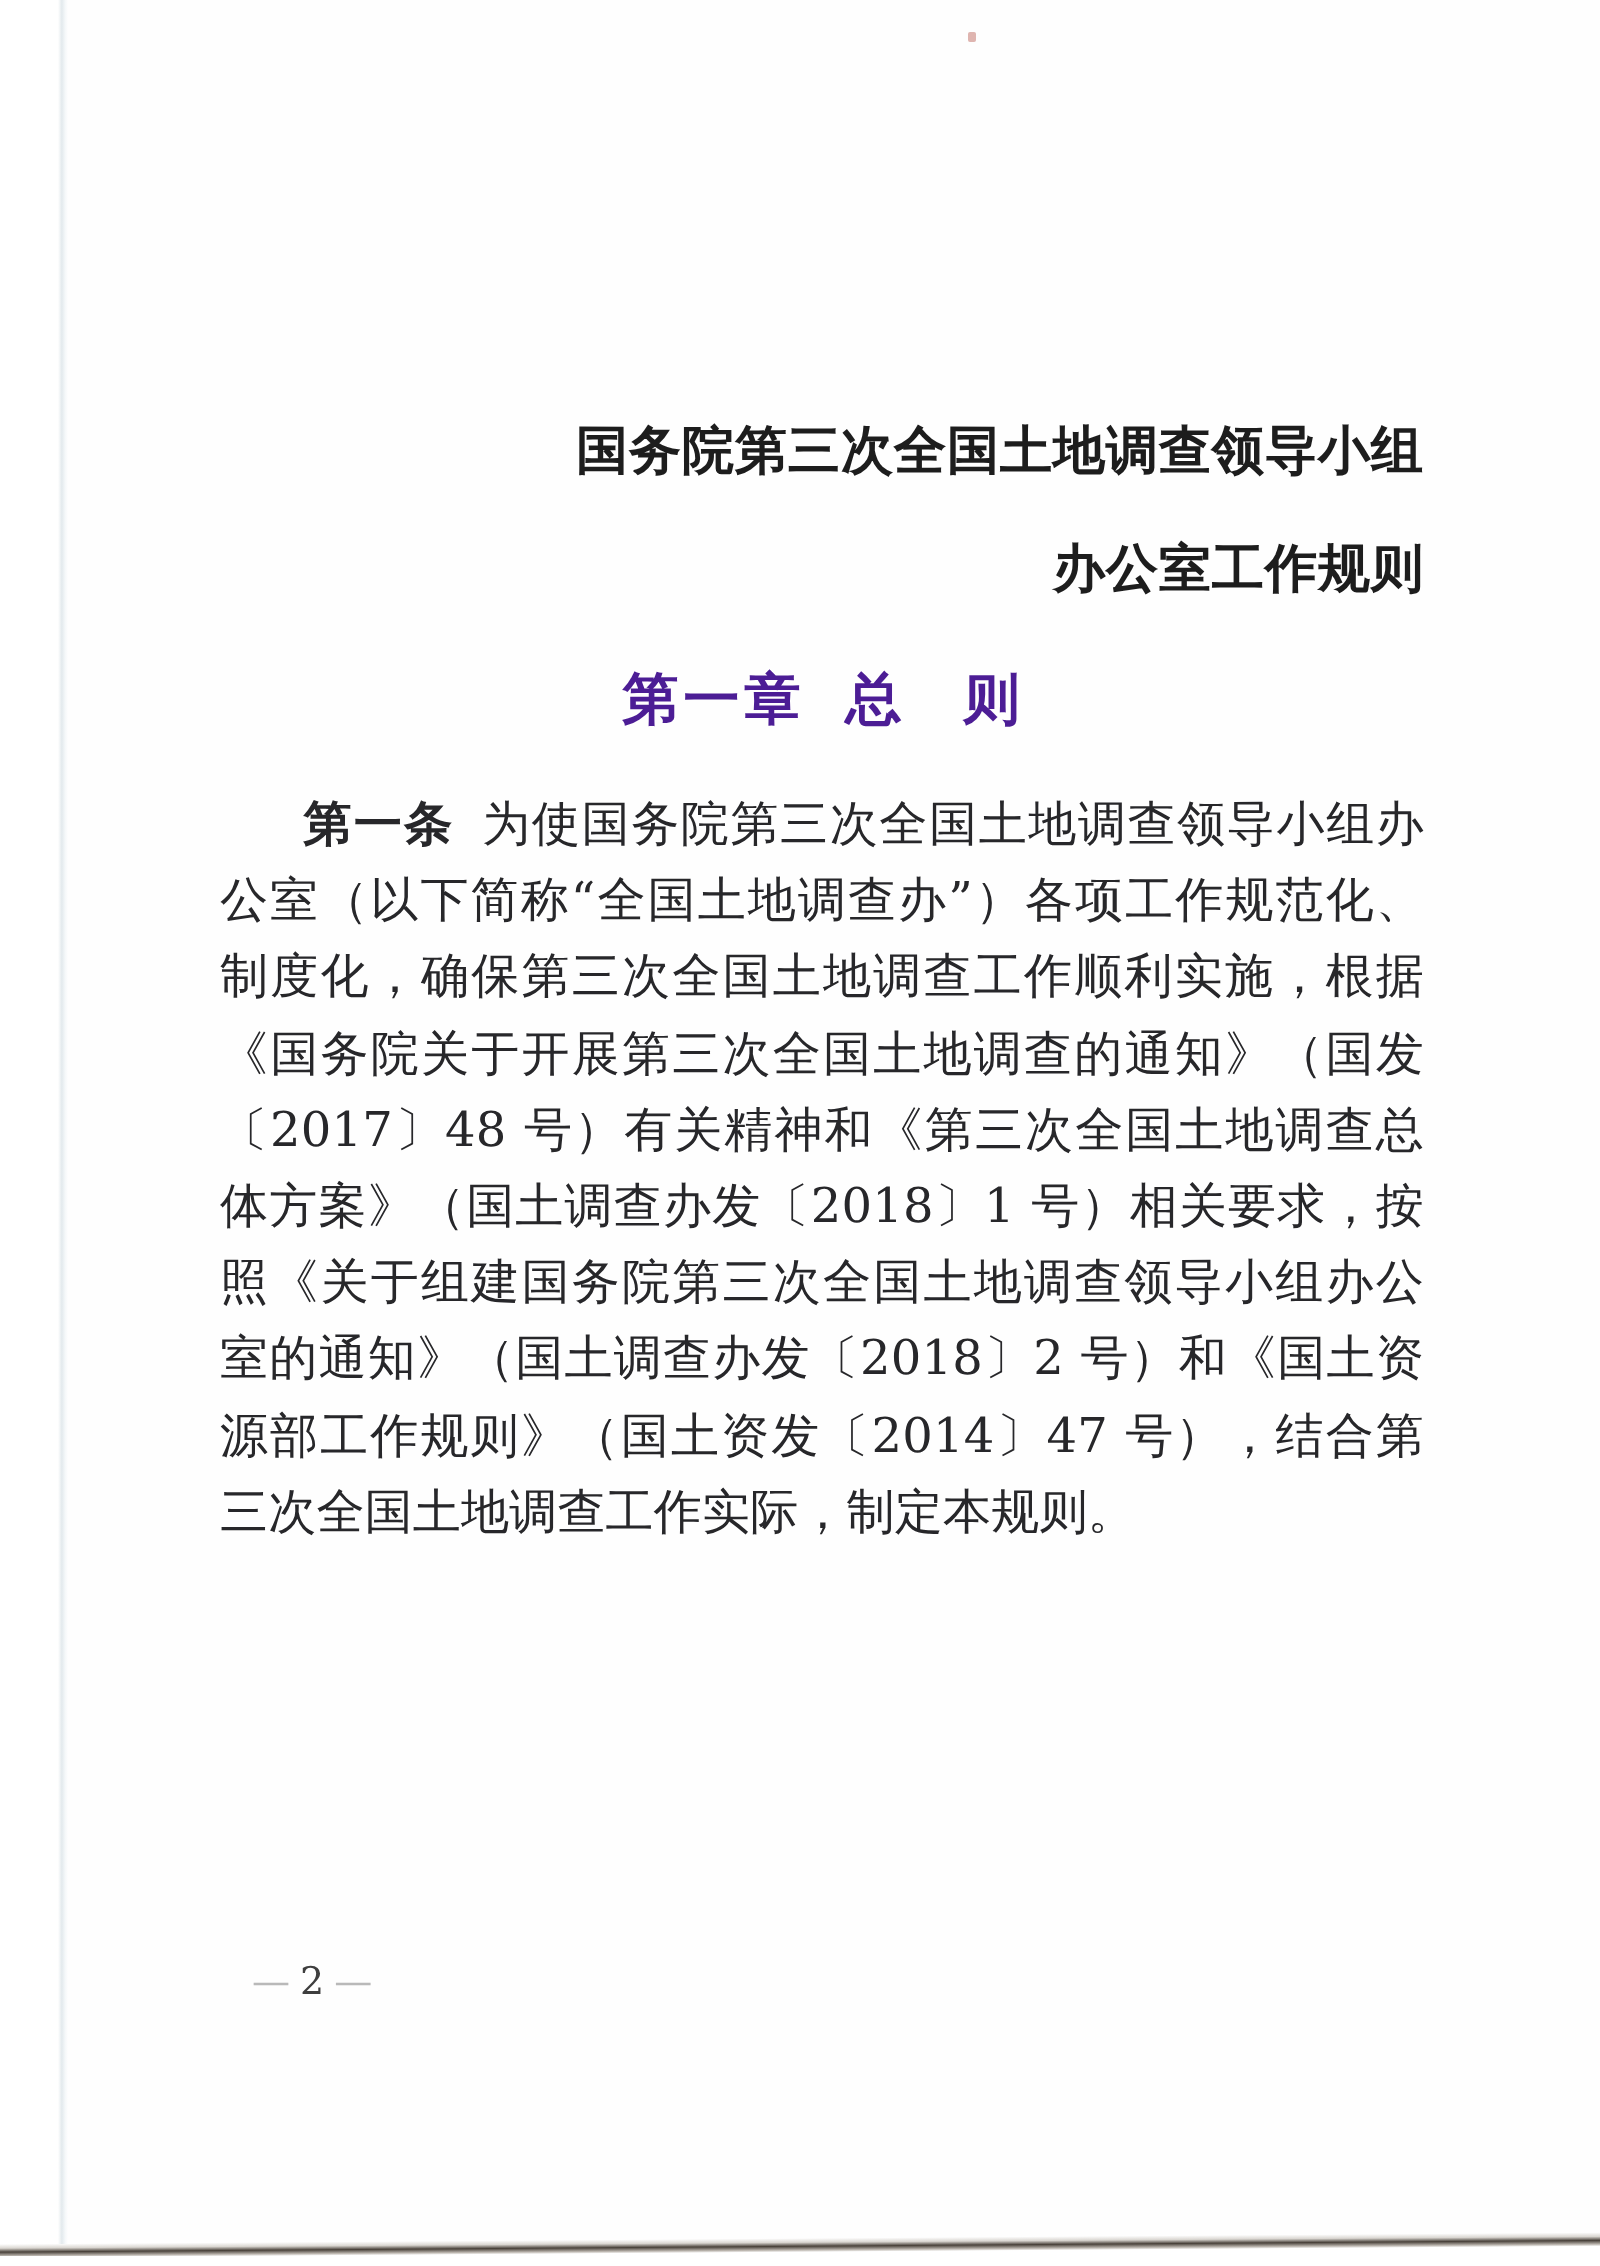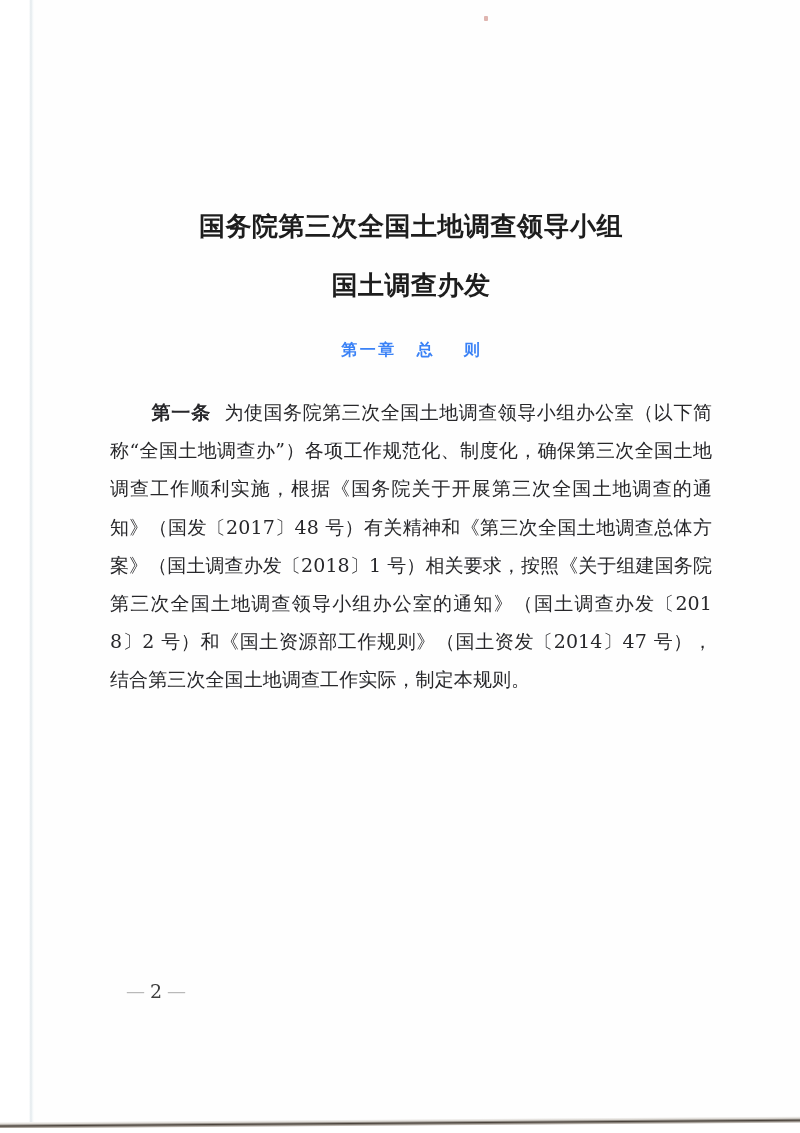--- a/index.html
+++ b/index.html
@@ -76,53 +76,53 @@
   .content {
     position: absolute;
     left: 110px;
     top: 0;
     width: 602px;
   }
 
   .doc-title {
     margin: 0;
     padding: 0;
-    text-align: center;
+    text-align: right;
     font-family: "DejaVu Sans", "Liberation Sans", sans-serif;
     font-weight: bold;
     font-size: 26px;
     line-height: 48px;
     color: #1d1d1d;
     letter-spacing: 0.5px;
   }
   .doc-title .tline { display: block; }
   .doc-title .tline-1 { margin-top: 202px; }
   .doc-title .tline-2 { margin-top: 11px; }
 
   .chapter-heading {
     margin: 0;
     padding: 0;
     margin-top: 24px;
     text-align: center;
     font-family: "DejaVu Serif", "Liberation Serif", serif;
     font-weight: bold;
-    font-size: 16px;
+    font-size: 28px;
     line-height: 34px;
-    color: #3b82f6;
+    color: #4c1d95;
   }
   .chapter-heading .ch-num { letter-spacing: 2.5px; }
   .chapter-heading .ch-gap1 { display: inline-block; width: 20px; }
   .chapter-heading .ch-name-a { letter-spacing: 1px; }
   .chapter-heading .ch-gap2 { display: inline-block; width: 30px; }
   .chapter-heading .ch-name-b { letter-spacing: 1px; }
 
   .para {
     margin: 0;
     padding: 0;
-    font-size: 19px;
+    font-size: 24px;
     line-height: 38.2px;
     color: #27272a;
     text-align: justify;
     text-align-last: left;
     text-justify: inter-ideograph;
     letter-spacing: 0.1px;
     word-break: break-all;
   }
   .para-1 { margin-top: 26px; }
   .para-2 { margin-top: 0px; }
@@ -161,21 +161,21 @@
 <div id="page">
 
   <div class="scan-paper"></div>
   <div class="scan-left-edge"></div>
   <div class="scan-speck"></div>
 
   <div class="content">
 
     <h1 class="doc-title">
       <span class="tline tline-1">国务院第三次全国土地调查领导小组</span>
-      <span class="tline tline-2">国土调查办发</span>
+      <span class="tline tline-2">办公室工作规则</span>
     </h1>
 
     <h2 class="chapter-heading">
       <span class="ch-num">第一章</span><span class="ch-gap1"></span><span class="ch-name-a">总</span><span class="ch-gap2"></span><span class="ch-name-b">则</span>
     </h2>
 
     <p class="para para-1"><span class="indent"></span><span class="article-label">第一条</span><span class="article-gap"></span><span>为使国务院第三次全国土地调查领导小组办公室（以下简称“全国土地调查办”）各项工作规范化、制度化，确保第三次全国土地调查工作顺利实施，根据《国务院关于开展第三次全国土地调查的通知》（国发〔2017〕48 号）有关精神和《第三次全国土地调查总体方案》（国土调查办发〔2018〕1 号）相关要求，按照《关于组建国务院第三次全国土地调查领导小组办公室的通知》（国土调查办发〔2018〕2 号）和《国土资源部工作规则》（国土资发〔2014〕47 号），结合第三次全国土地调查工作实际，制定本规则。</span></p>
 
 
 

